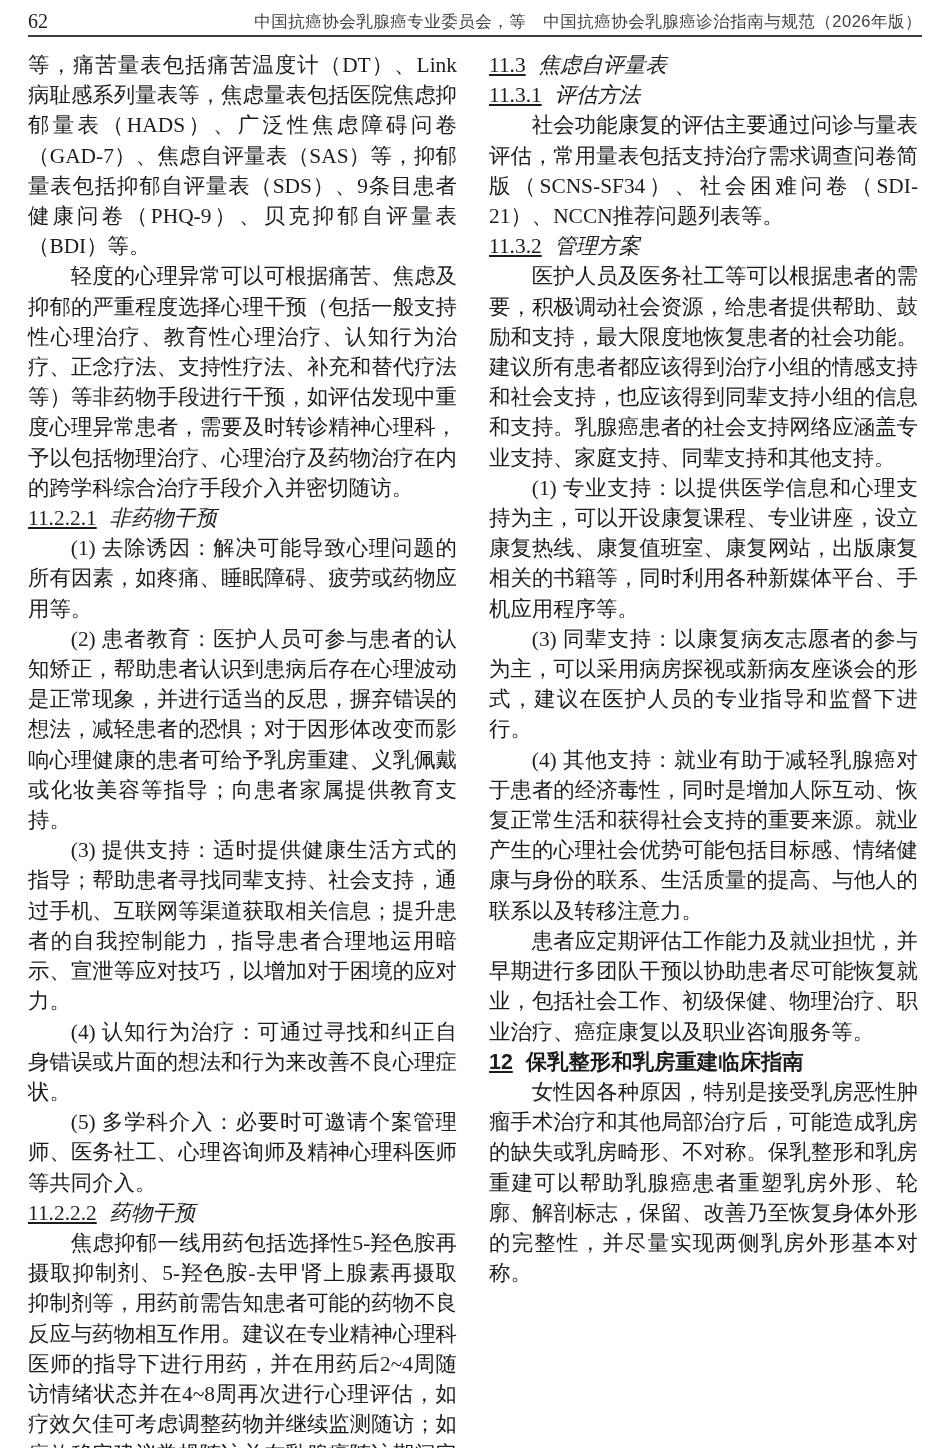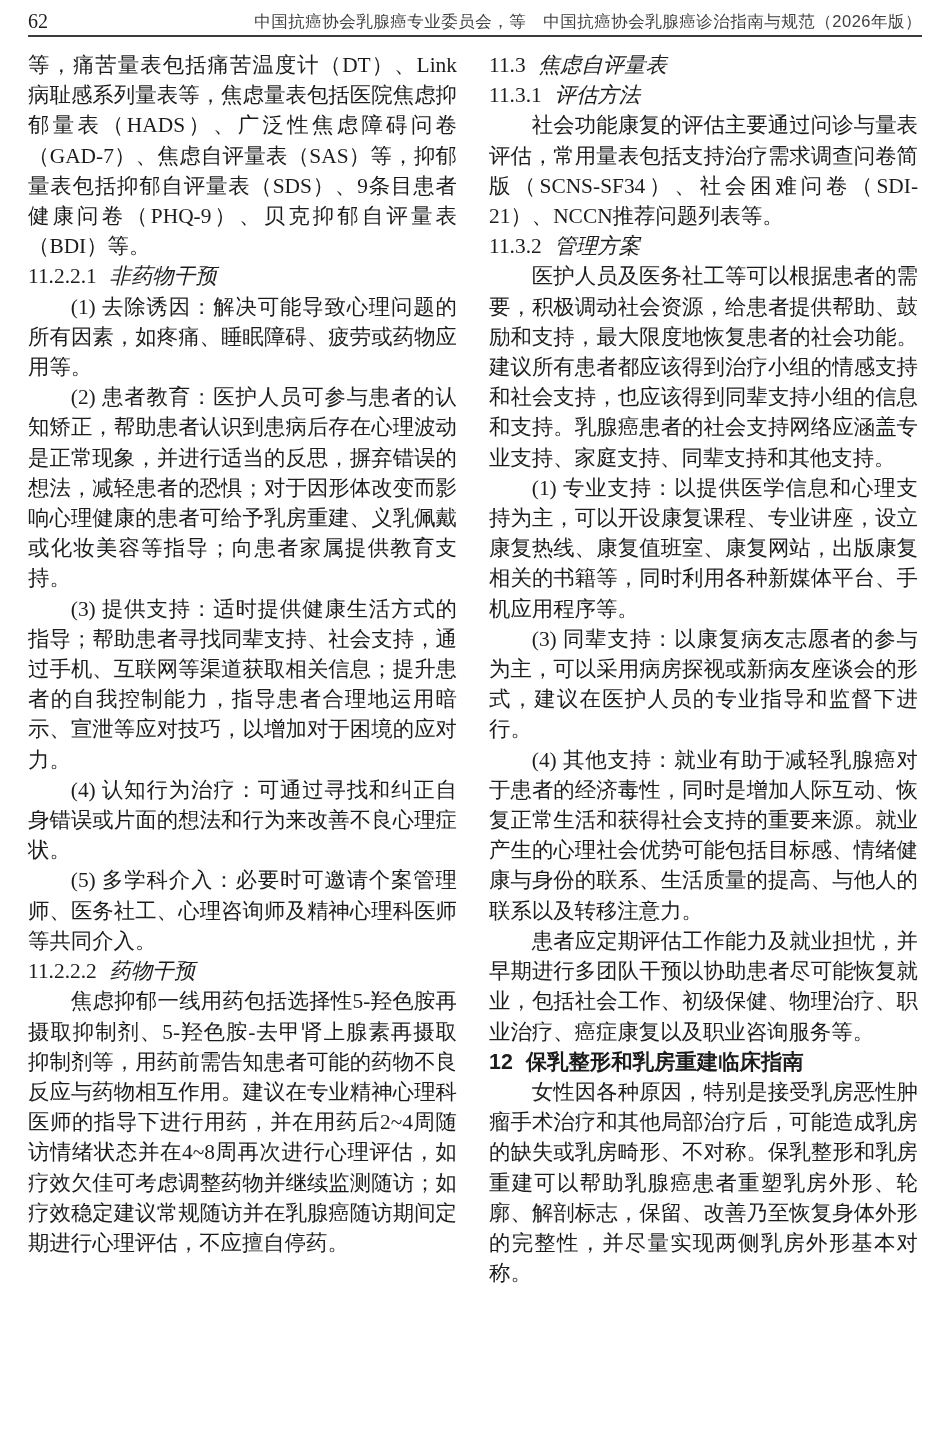--- a/index.html
+++ b/index.html
@@ -51,21 +51,21 @@
     margin: 0;
     text-indent: 2em;
   }
   .para.no-indent { text-indent: 0; }
   .heading {
     margin: 0;
     font-size: 21.4px;
     line-height: 30.2px;
     font-weight: normal;
   }
-  .heading .h-num { font-style: normal; }
+  .heading .h-num { font-style: normal; text-decoration: underline; }
   .heading .h-title { font-style: italic; }
   .heading .h-num { margin-right: 0.6em; }
   .heading.chapter {
     font-family: "Liberation Sans", "DejaVu Sans", sans-serif;
     font-weight: bold;
   }
   .heading.chapter .h-title { font-style: normal; margin-top: 48px; }
 </style>
 </head>
 <body>
@@ -74,20 +74,21 @@
 
   <div class="page-header">
     <span class="page-number">62</span>
     <span class="running-title">中国抗癌协会乳腺癌专业委员会，等　中国抗癌协会乳腺癌诊治指南与规范（2026年版）</span>
   </div>
 
   <div class="columns">
 
     <div class="col">
       <p class="para no-indent">等，痛苦量表包括痛苦温度计（DT）、Link病耻感系列量表等，焦虑量表包括医院焦虑抑郁量表（HADS）、广泛性焦虑障碍问卷（GAD-7）、焦虑自评量表（SAS）等，抑郁量表包括抑郁自评量表（SDS）、9条目患者健康问卷（PHQ-9）、贝克抑郁自评量表（BDI）等。</p>
+      <p class="para">轻度的心理异常可以可根据痛苦、焦虑及抑郁的严重程度选择心理干预（包括一般支持性心理治疗、教育性心理治疗、认知行为治疗、正念疗法、支持性疗法、补充和替代疗法等）等非药物手段进行干预，如评估发现中重度心理异常患者，需要及时转诊精神心理科，予以包括物理治疗、心理治疗及药物治疗在内的跨学科综合治疗手段介入并密切随访。</p>
       <h3 class="heading">
         <span class="h-num">11.2.2.1</span><span class="h-title">非药物干预</span>
       </h3>
       <p class="para">(1) 去除诱因：解决可能导致心理问题的所有因素，如疼痛、睡眠障碍、疲劳或药物应用等。</p>
       <p class="para">(2) 患者教育：医护人员可参与患者的认知矫正，帮助患者认识到患病后存在心理波动是正常现象，并进行适当的反思，摒弃错误的想法，减轻患者的恐惧；对于因形体改变而影响心理健康的患者可给予乳房重建、义乳佩戴或化妆美容等指导；向患者家属提供教育支持。</p>
       <p class="para">(3) 提供支持：适时提供健康生活方式的指导；帮助患者寻找同辈支持、社会支持，通过手机、互联网等渠道获取相关信息；提升患者的自我控制能力，指导患者合理地运用暗示、宣泄等应对技巧，以增加对于困境的应对力。</p>
       <p class="para">(4) 认知行为治疗：可通过寻找和纠正自身错误或片面的想法和行为来改善不良心理症状。</p>
       <p class="para">(5) 多学科介入：必要时可邀请个案管理师、医务社工、心理咨询师及精神心理科医师等共同介入。</p>
       <h3 class="heading">
         <span class="h-num">11.2.2.2</span><span class="h-title">药物干预</span>

